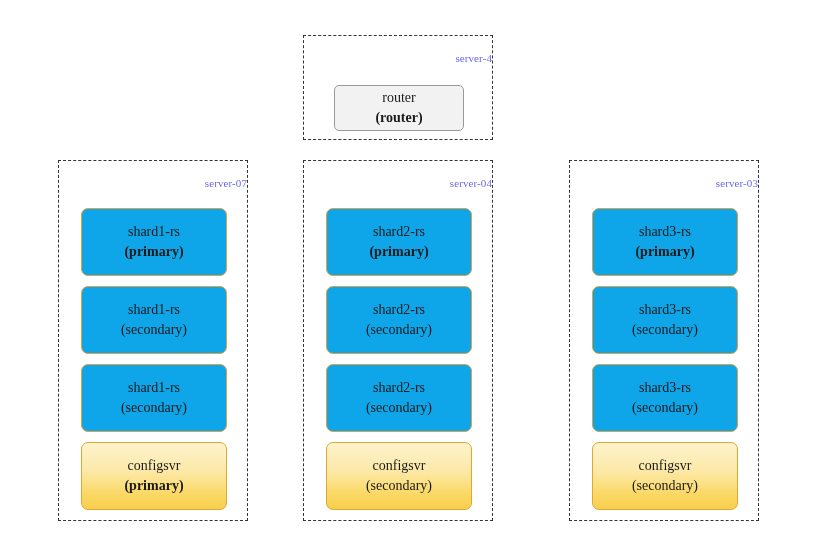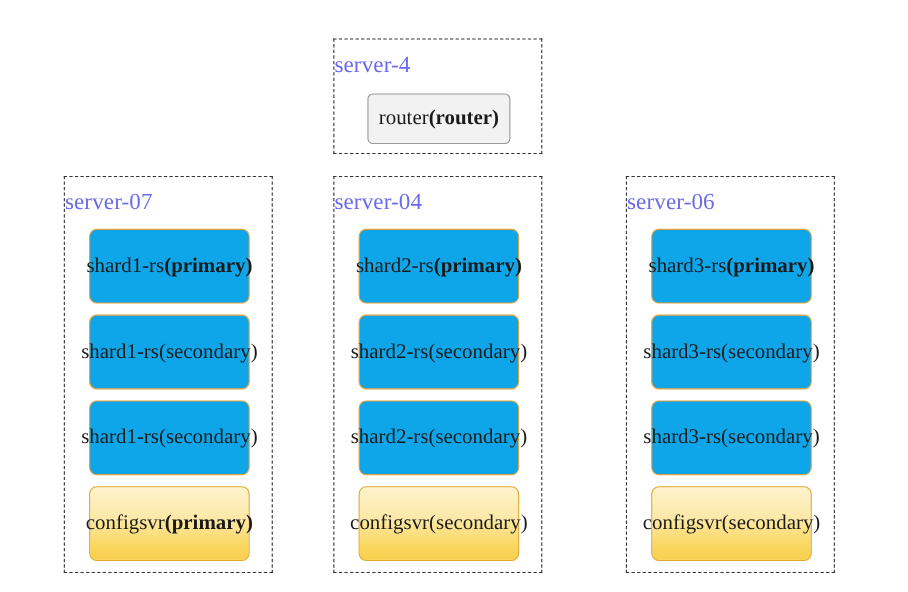--- a/index.html
+++ b/index.html
@@ -27,38 +27,39 @@
     position: absolute;
     box-sizing: border-box;
     border: 1.6px dashed #333333;
     background: transparent;
   }
 
   .server-label {
     position: absolute;
     left: 0;
     right: 0;
-    text-align: left;
+    text-align: right;
     color: #6a6aec;
-    font-size: 21px;
+    font-size: 11px;
     line-height: 18px;
     letter-spacing: 0.1px;
     white-space: nowrap;
   }
 
   
   .node {
     position: absolute;
     box-sizing: border-box;
     border-radius: 7px;
     display: flex;
+    flex-direction: column;
     align-items: center;
     justify-content: center;
     text-align: center;
-    font-size: 19px;
+    font-size: 14px;
     line-height: 20px;
     color: #1a1a1a;
   }
 
   .node .line1 { display: block; white-space: nowrap; }
   .node .line2 { display: block; white-space: nowrap; }
   .node .line2.bold { font-weight: bold; }
 
   .node.shard {
     background: #0ea5e9;
@@ -132,21 +133,21 @@
       <span class="line2">(secondary)</span>
     </div>
 
     <div class="node config" style="left:22px; top:281px; width:146px; height:68px;">
       <span class="line1">configsvr</span>
       <span class="line2">(secondary)</span>
     </div>
   </div>
 
   <div class="server-group" style="left:569px; top:160px; width:190px; height:361px;">
-    <div class="server-label" style="top:13px;">server-06</div>
+    <div class="server-label" style="top:13px;">server-03</div>
 
     <div class="node shard" style="left:22px; top:47px; width:146px; height:68px;">
       <span class="line1">shard3-rs</span>
       <span class="line2 bold">(primary)</span>
     </div>
 
     <div class="node shard" style="left:22px; top:125px; width:146px; height:68px;">
       <span class="line1">shard3-rs</span>
       <span class="line2">(secondary)</span>
     </div>

